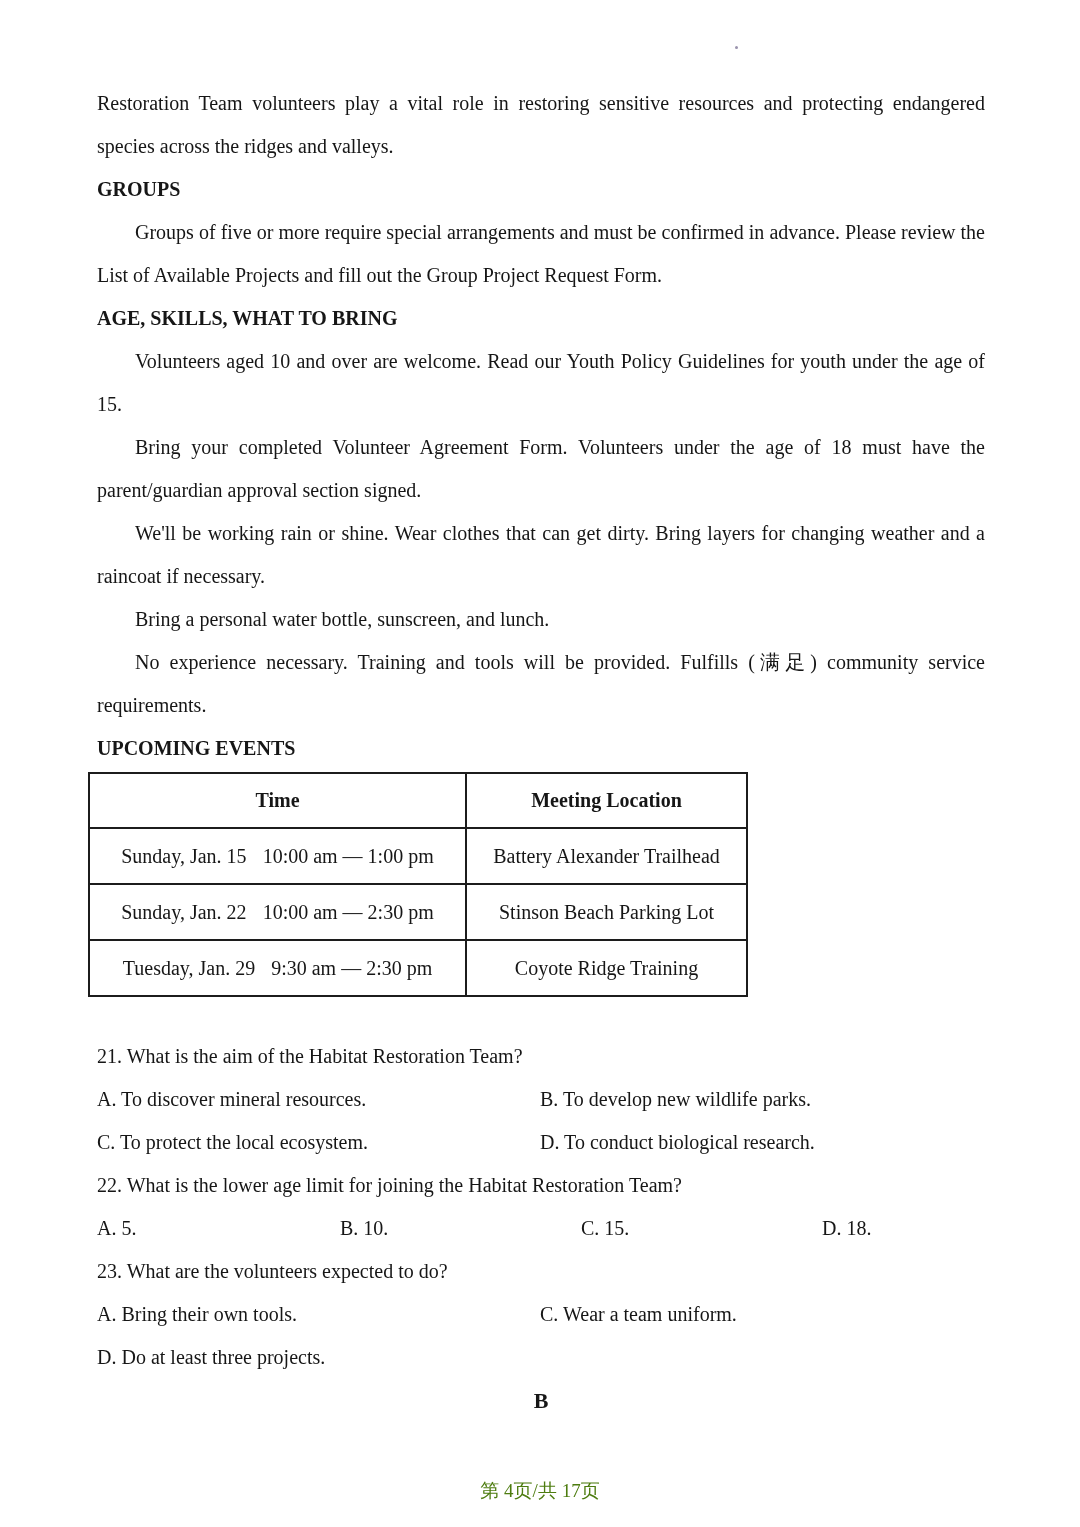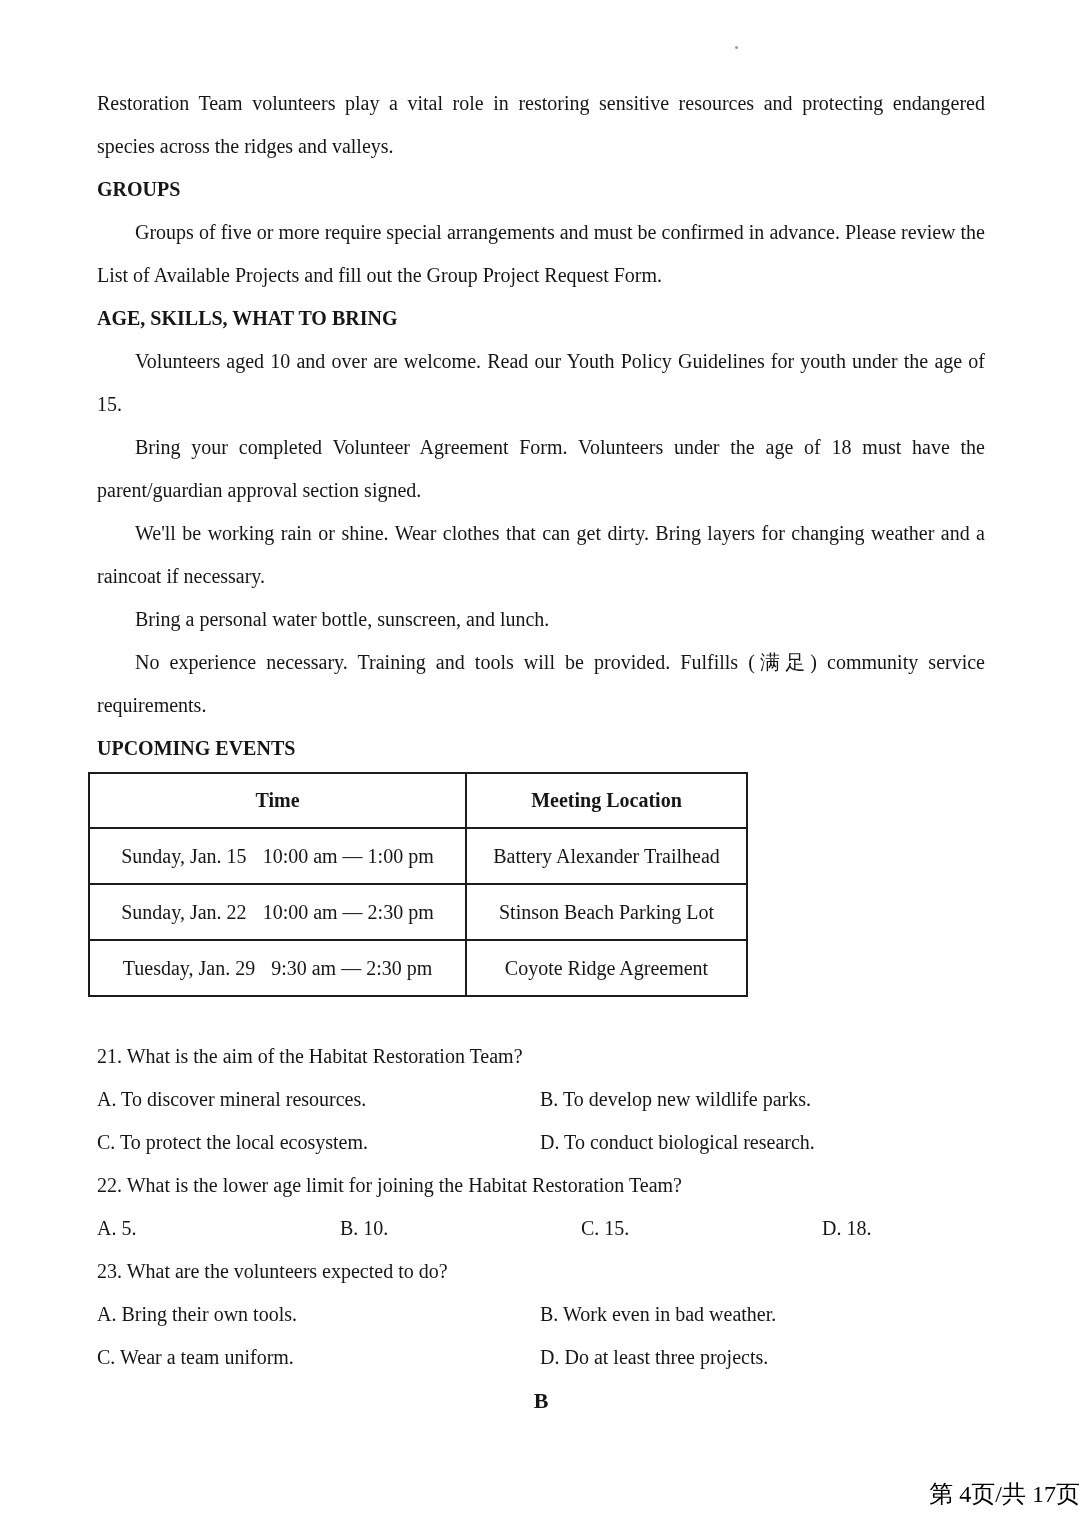--- a/index.html
+++ b/index.html
@@ -52,23 +52,23 @@
   .option { text-align: left; }
   .section-marker {
     margin: 0 95px 0 97px;
     text-align: center;
     font-weight: 700;
     font-size: 22px;
     line-height: 43px;
   }
   .footer {
     position: absolute; left: 0; top: 1478px; width: 100%;
-    text-align: right;
-    font-size: 24px;
-    color: #000000;
+    text-align: center;
+    font-size: 19px;
+    color: #4d7c0f;
   }
 </style>
 </head>
 <body>
 
 <div>
   <span class="stray-dot"></span>
 
   <div class="content" id="article">
       <div class="block para">Restoration Team volunteers play a vital role in restoring sensitive resources and protecting endangered species across the ridges and valleys.</div>
@@ -98,21 +98,21 @@
         <tr>
           <td><span class="t-date">Sunday, Jan. 15</span><span class="t-time">10:00 am — 1:00 pm</span></td>
           <td>Battery Alexander Trailhead</td>
         </tr>
         <tr>
           <td><span class="t-date">Sunday, Jan. 22</span><span class="t-time">10:00 am — 2:30 pm</span></td>
           <td>Stinson Beach Parking Lot</td>
         </tr>
         <tr>
           <td><span class="t-date">Tuesday, Jan. 29</span><span class="t-time">9:30 am — 2:30 pm</span></td>
-          <td>Coyote Ridge Agreement</td>
+          <td>Coyote Ridge Training</td>
         </tr>
       </tbody>
   </table>
 
   <div class="questions" id="questions">
       <div class="question">
         <div class="q-line">21. What is the aim of the Habitat Restoration Team?</div>
         <div class="q-options cols-2">
           <div class="option">A. To discover mineral resources.</div>
           <div class="option">B. To develop new wildlife parks.</div>
@@ -126,21 +126,20 @@
           <div class="option">A. 5.</div>
           <div class="option">B. 10.</div>
           <div class="option">C. 15.</div>
           <div class="option">D. 18.</div>
         </div>
       </div>
       <div class="question">
         <div class="q-line">23. What are the volunteers expected to do?</div>
         <div class="q-options cols-2">
           <div class="option">A. Bring their own tools.</div>
-          <div class="option">B. Work even in bad weather.</div>
           <div class="option">C. Wear a team uniform.</div>
           <div class="option">D. Do at least three projects.</div>
         </div>
       </div>
     </div>
 
   <div class="section-marker">B</div>
 
   <div class="footer">第 4页/共 17页</div>
 </div>

